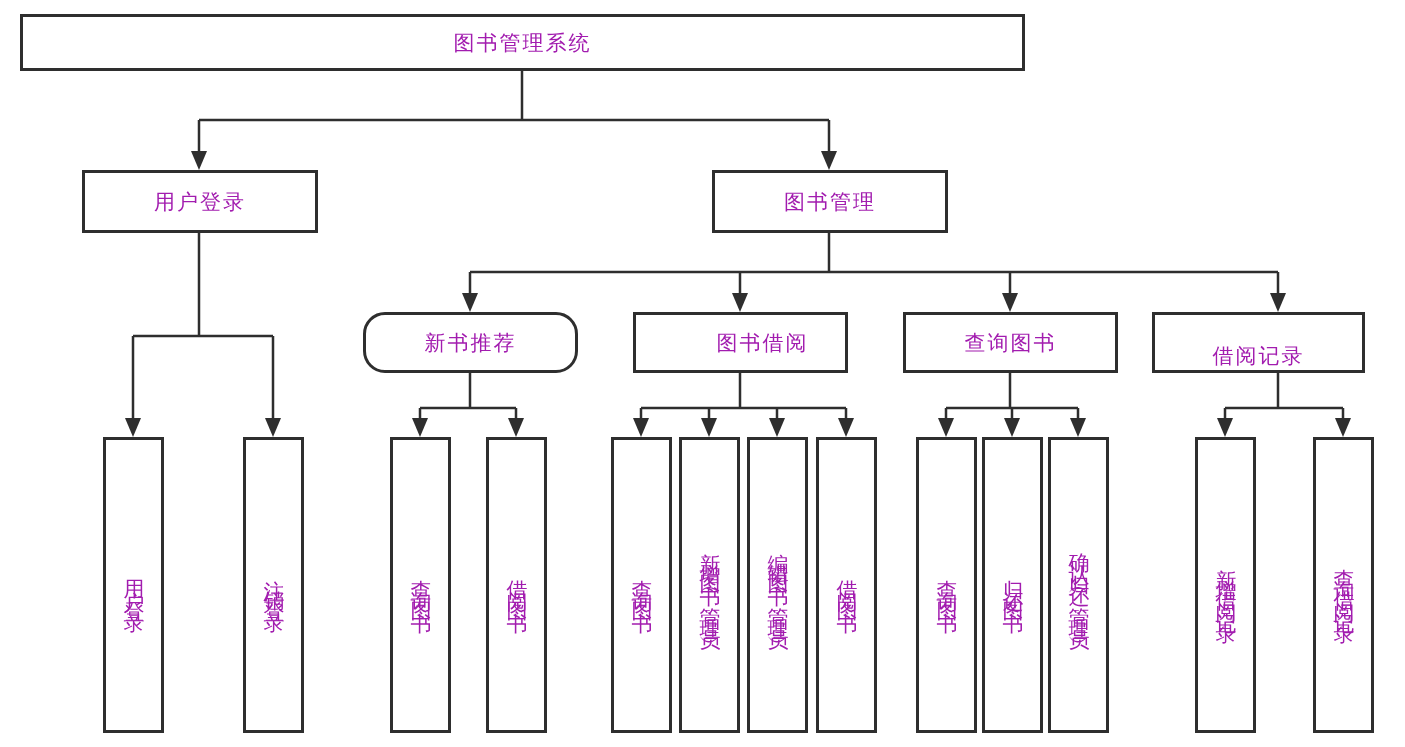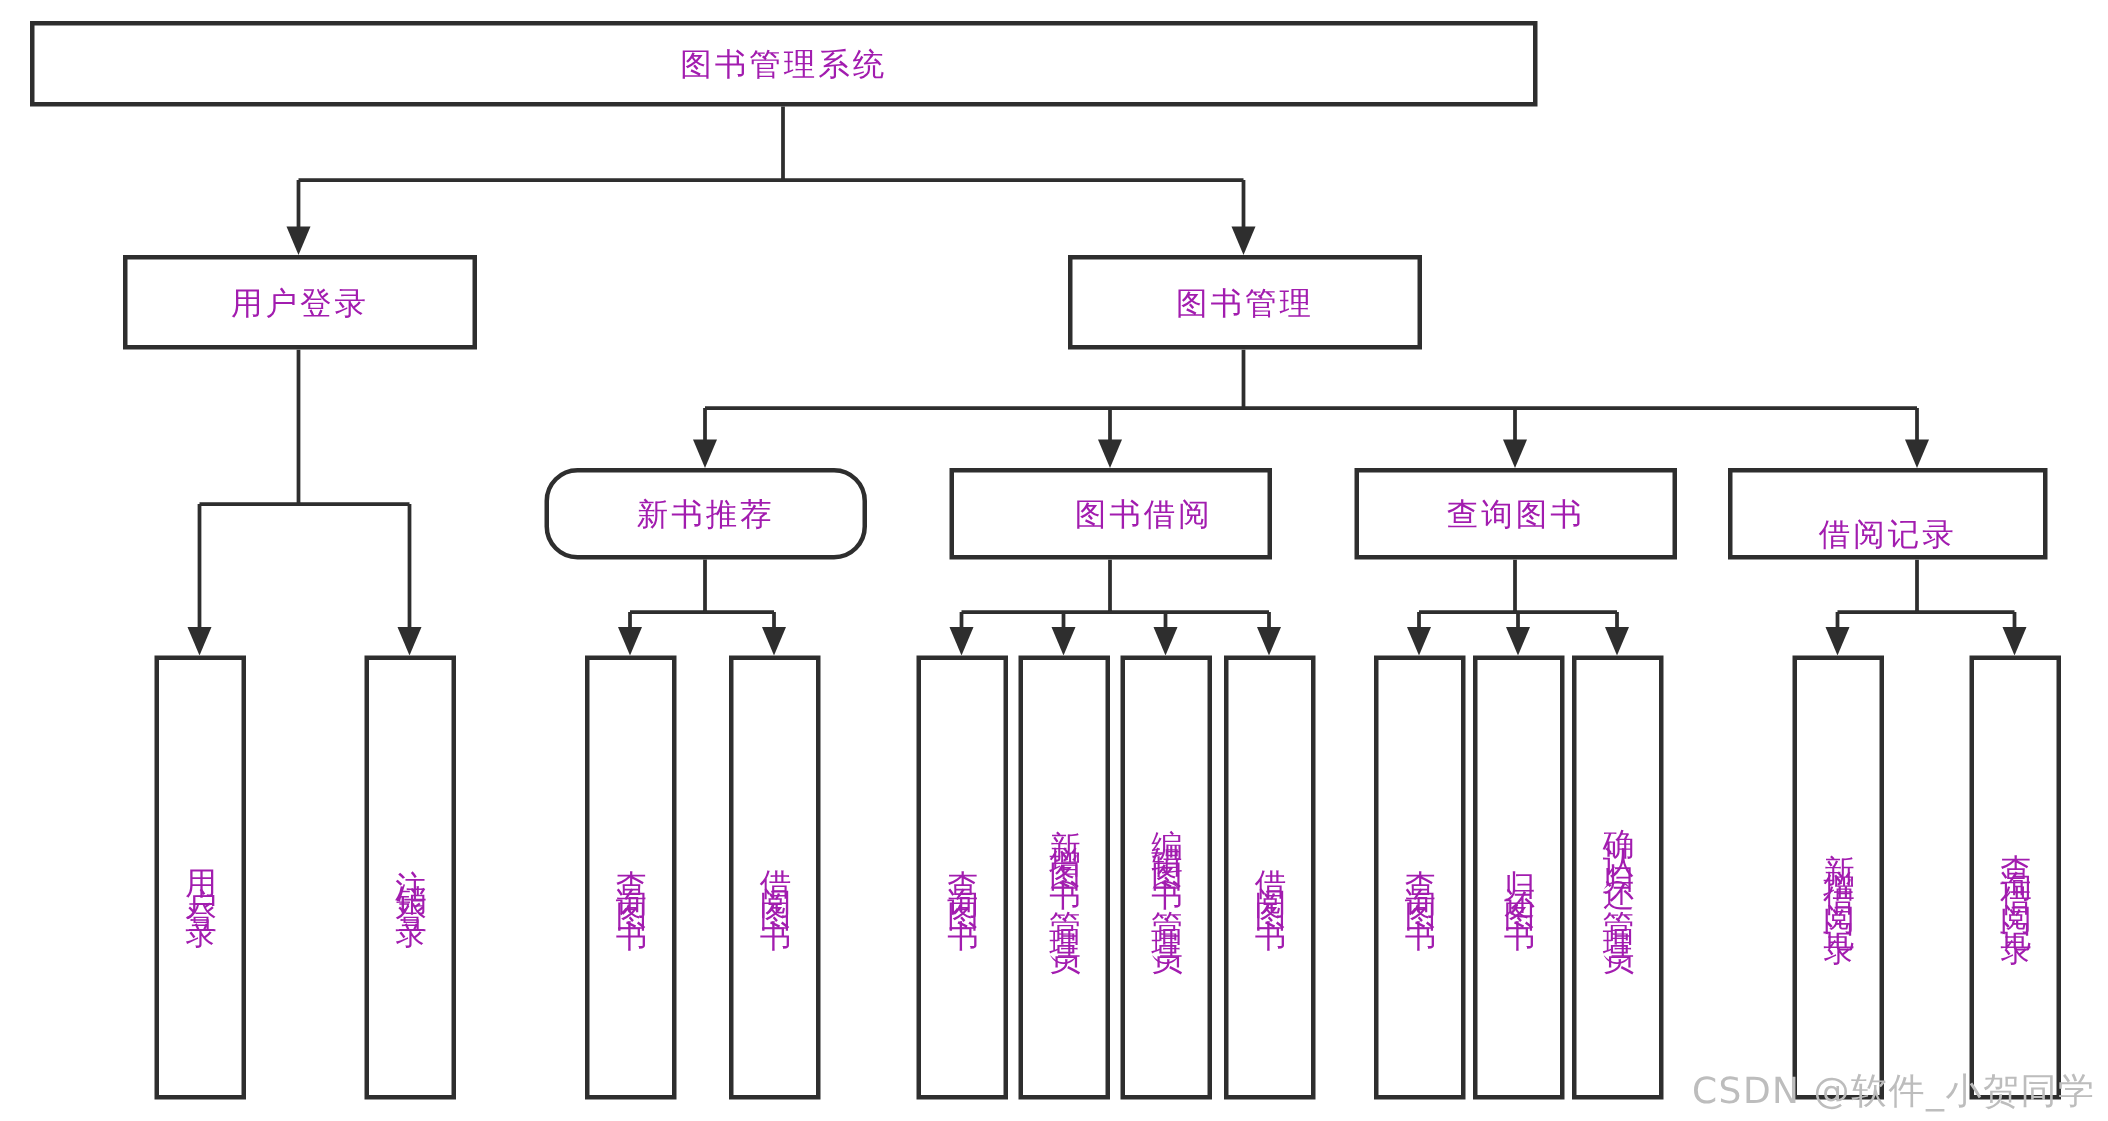--- a/index.html
+++ b/index.html
@@ -150,15 +150,14 @@
     <span class="vtext">确认归还（管理员）</span>
   </div>
 
   <div class="box leaf" style="left:1195px; top:437px; width:61px; height:296px;">
     <span class="vtext">新增借阅记录</span>
   </div>
   <div class="box leaf" style="left:1313px; top:437px; width:61px; height:296px;">
     <span class="vtext">查询借阅记录</span>
   </div>
 
-  <div class="watermark">CSDN @软件_小贺同学</div>
 
 </div>
 
 </body></html>

